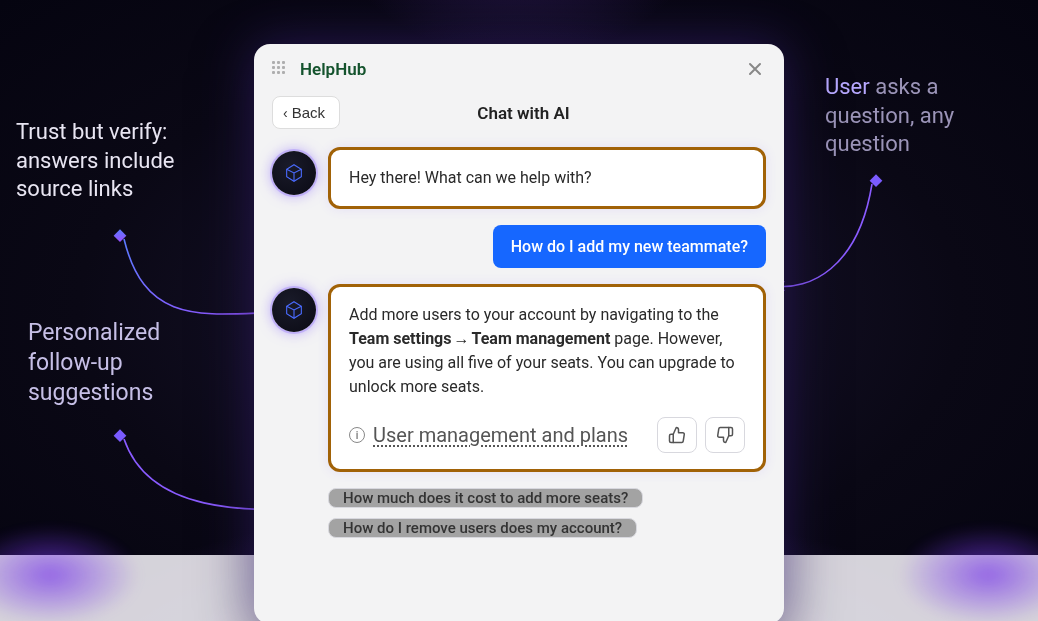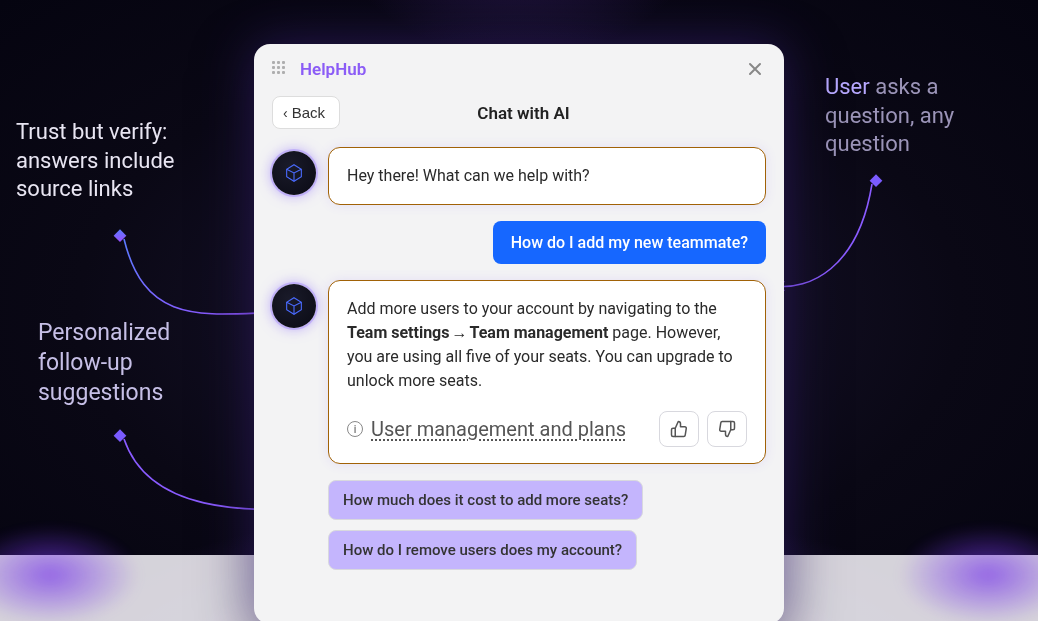--- a/index.html
+++ b/index.html
@@ -45,21 +45,21 @@
   
   .callout {
     position: absolute;
     color: #e8e5f2;
     font-size: 22px;
     line-height: 1.3;
     font-weight: 400;
   }
   .callout .muted { color: #9b94b8; }
   .callout-left1 { top: 118px; left: 16px; width: 210px; }
-  .callout-left2 { top: 318px; left: 38px; width: 190px; color:#c6bfe6; font-size:23px;}
+  .callout-left2 { top: 318px; left: 28px; width: 190px; color:#c6bfe6; font-size:23px;}
   .callout-right { top: 73px; left: 825px; width: 190px; }
 
   
   svg.arrow { position: absolute; pointer-events:none; }
 
   
   .card {
     position: absolute;
     left: 254px;
     top: 44px;
@@ -80,21 +80,21 @@
   .grid-icon {
     width: 16px; height: 16px;
     display: grid;
     grid-template-columns: repeat(3,3px);
     grid-template-rows: repeat(3,3px);
     gap: 2px;
     margin-right: 12px;
     opacity:0.55;
   }
   .grid-icon span { background:#777; border-radius:1px; }
-  .card-title { font-size: 17px; font-weight: 600; color:#8b5cf6; flex:1; }
+  .card-title { font-size: 17px; font-weight: 600; color:#14532d; flex:1; }
   .close-btn { width:22px; height:22px; display:flex; align-items:center; justify-content:center; color:#888; cursor:pointer; font-size:18px; }
 
   .subheader {
     display:flex;
     align-items:center;
     padding: 6px 18px 14px 18px;
     position: relative;
   }
   .back-btn {
     background:#fff;
@@ -126,21 +126,21 @@
     background: radial-gradient(circle at 40% 35%, #1a1b2a, #0a0a14);
     box-shadow: 0 0 0 2px rgba(120,80,255,0.25), 0 0 14px rgba(120,80,255,0.55);
     display:flex; align-items:center; justify-content:center;
     flex-shrink:0;
     margin-top:4px;
   }
   .avatar svg { width:22px; height:22px; }
 
   .bubble-ai {
     background:#fff;
-    border:1px solid #a16207;
+    border:3px solid #a16207;
     border-radius:12px;
     box-shadow: 0 0 12px rgba(120,80,255,0.12);
     padding: 16px 18px;
     font-size:16px;
     color:#2a2a2a;
     flex:1;
     line-height:1.5;
   }
   .bubble-user {
     background:#1667ff;
@@ -178,24 +178,24 @@
     background:#fff;
     border:1px solid #d8d8de;
     border-radius:8px;
     display:flex; align-items:center; justify-content:center;
     cursor:pointer;
     color:#555;
   }
 
   .suggestions { margin-left:56px; display:flex; flex-direction:column; gap:10px; align-items:flex-start; }
   .sugg {
-    background:#c4b5fd;
+    background:#a3a3a3;
     border:1px solid #d8d8de;
     border-radius:8px;
-    padding:10px 14px;
+    padding:0 14px;
     font-size:15px;
     color:#333;
     font-weight:500;
     cursor:pointer;
   }
 </style>
 </head>
 <body>
 
 <div class="glow-top"></div>

